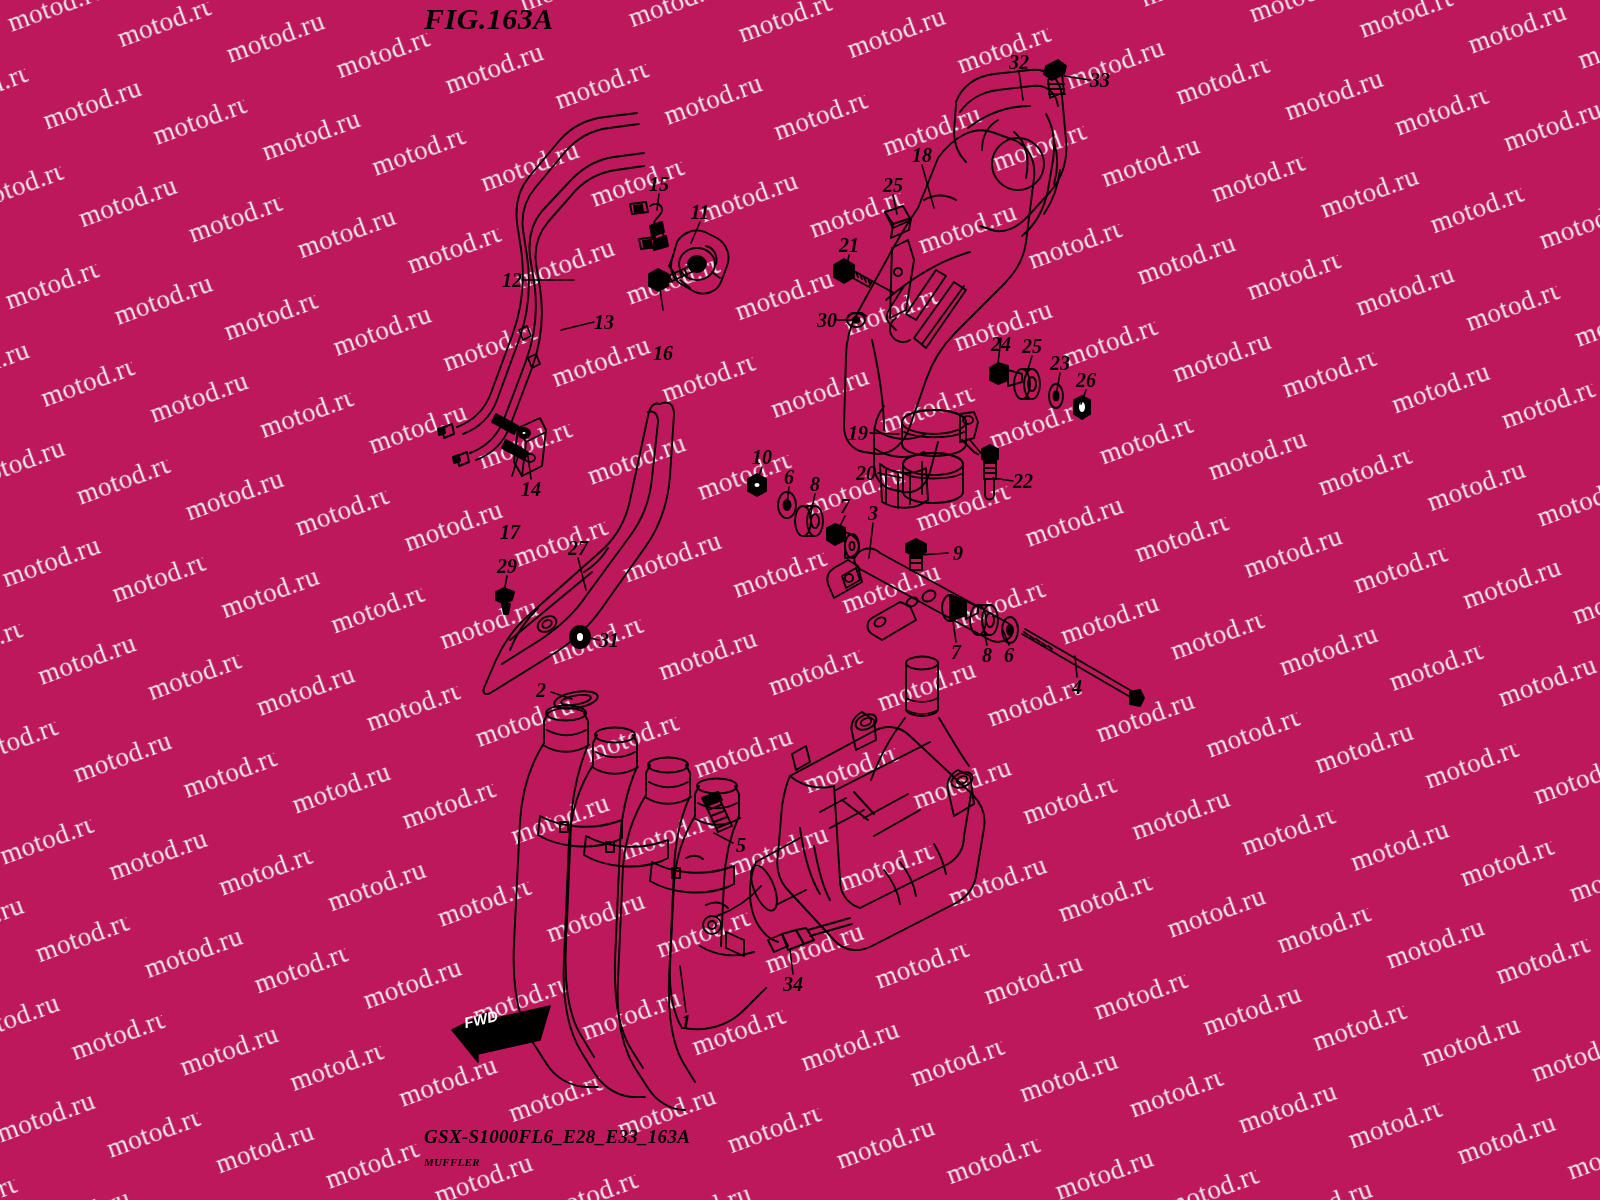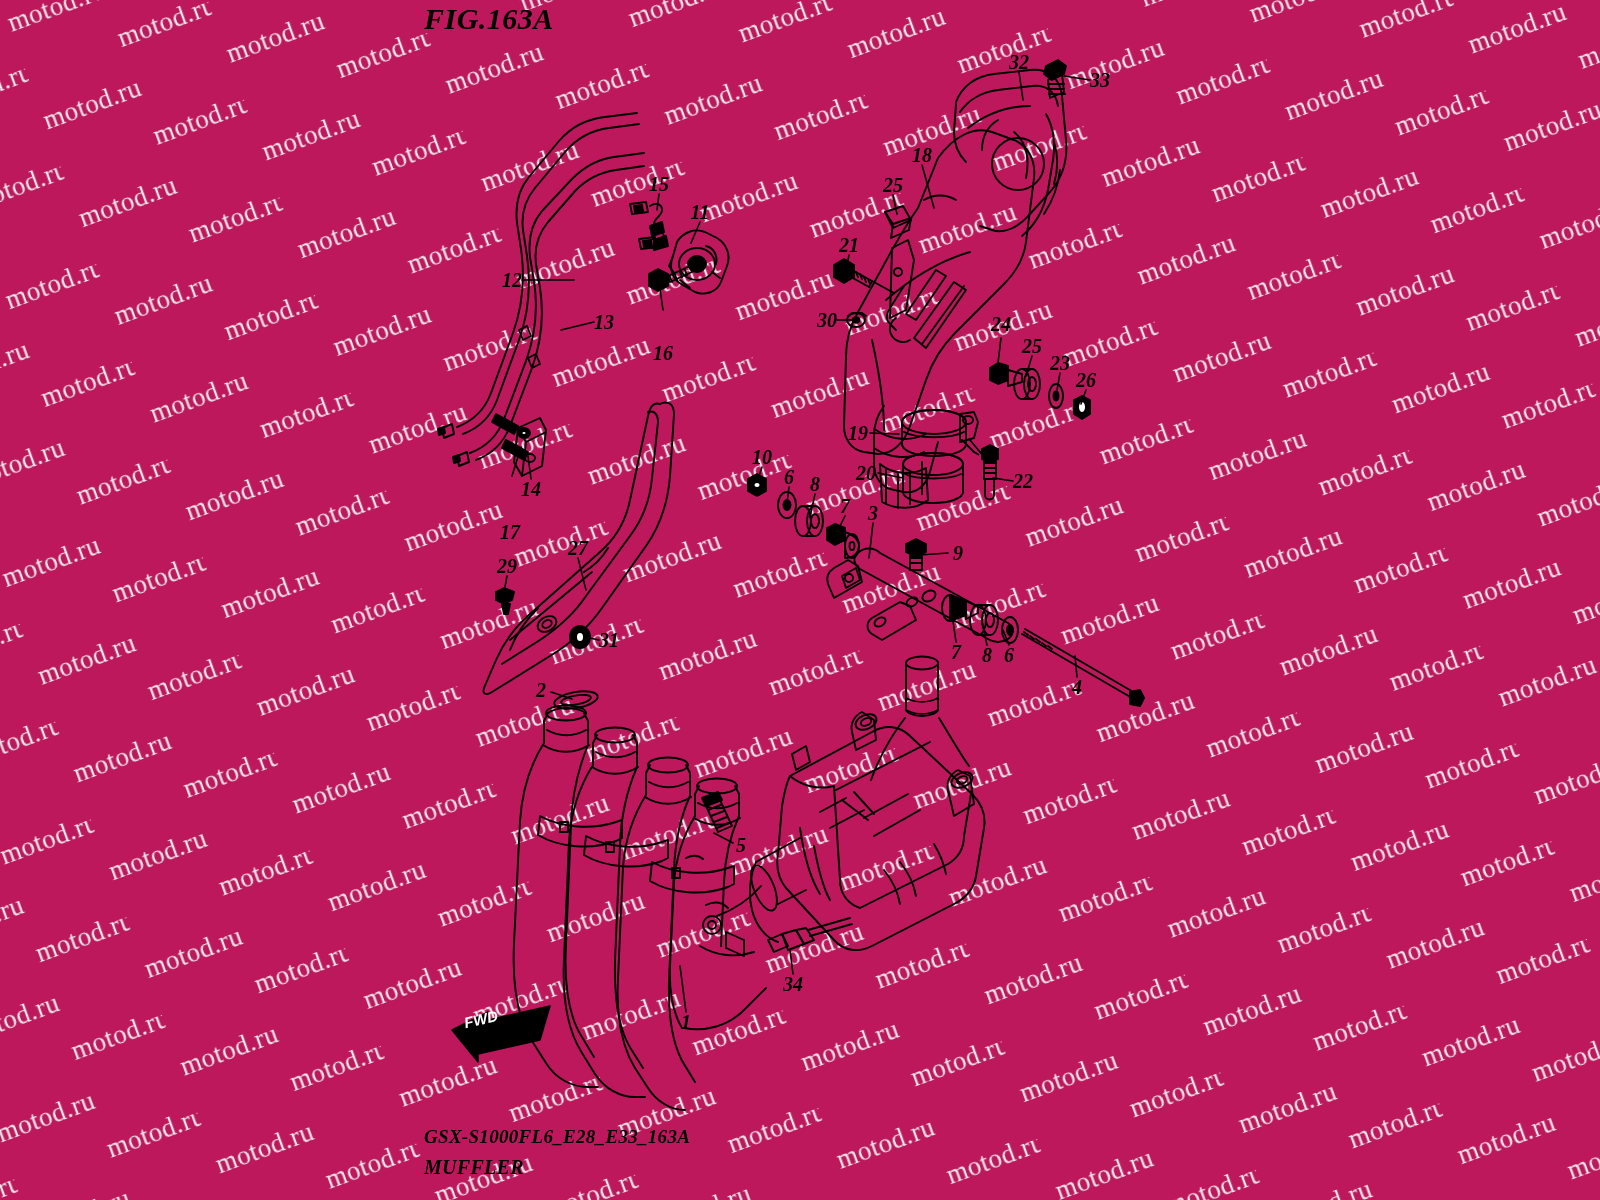--- a/index.html
+++ b/index.html
@@ -26,21 +26,21 @@
   }
   .footer-code{
     position:absolute;left:424px;top:1126px;
     font-family:"Liberation Serif", serif;
     font-style:italic;font-weight:bold;font-size:19px;
     letter-spacing:.3px;white-space:nowrap;
   }
   .footer-name{
     position:absolute;left:424px;top:1156px;
     font-family:"Liberation Serif", serif;
-    font-style:italic;font-weight:bold;font-size:20px;
+    font-style:italic;font-weight:bold;font-size:11px;
     letter-spacing:.3px;white-space:nowrap;
   }
   .callout{
     position:absolute;
     font-family:"Liberation Serif", serif;
     font-style:italic;font-weight:bold;font-size:20px;
     white-space:nowrap;line-height:1;
     transform:translate(-50%,-50%);
   }
   .fwd-label{
@@ -569,21 +569,21 @@
         <div class="callout" style="left: 531px; top: 489px;">14</div>
         <div class="callout" style="left: 659px; top: 184px;">15</div>
         <div class="callout" style="left: 663px; top: 320px; margin-top: 33px;">16</div>
         <div class="callout" style="left: 510px; top: 486px; margin-top: 46px;">17</div>
         <div class="callout" style="left: 922px; top: 155px;">18</div>
         <div class="callout" style="left: 858px; top: 433px;">19</div>
         <div class="callout" style="left: 866px; top: 473px;">20</div>
         <div class="callout" style="left: 849px; top: 245px;">21</div>
         <div class="callout" style="left: 1023px; top: 481px;">22</div>
         <div class="callout" style="left: 1060px; top: 363px; text-align: center;">23</div>
-        <div class="callout" style="left: 1001px; top: 324px;">24</div>
+        <div class="callout" style="left: 1001px; top: 344px;">24</div>
         <div class="callout" style="left: 1032px; top: 346px;">25</div>
         <div class="callout" style="left: 1086px; top: 380px;">26</div>
         <div class="callout" style="left: 578px; top: 548px;">27</div>
         <div class="callout" style="left: 893px; top: 185px;">25</div>
         <div class="callout" style="left: 507px; top: 566px; text-align: center;">29</div>
         <div class="callout" style="left: 827px; top: 320px;">30</div>
         <div class="callout" style="left: 609px; top: 640px;">31</div>
         <div class="callout" style="left: 1019px; top: 62px;">32</div>
         <div class="callout" style="left: 1100px; top: 80px;">33</div>
         <div class="callout" style="left: 793px; top: 984px;">34</div>

